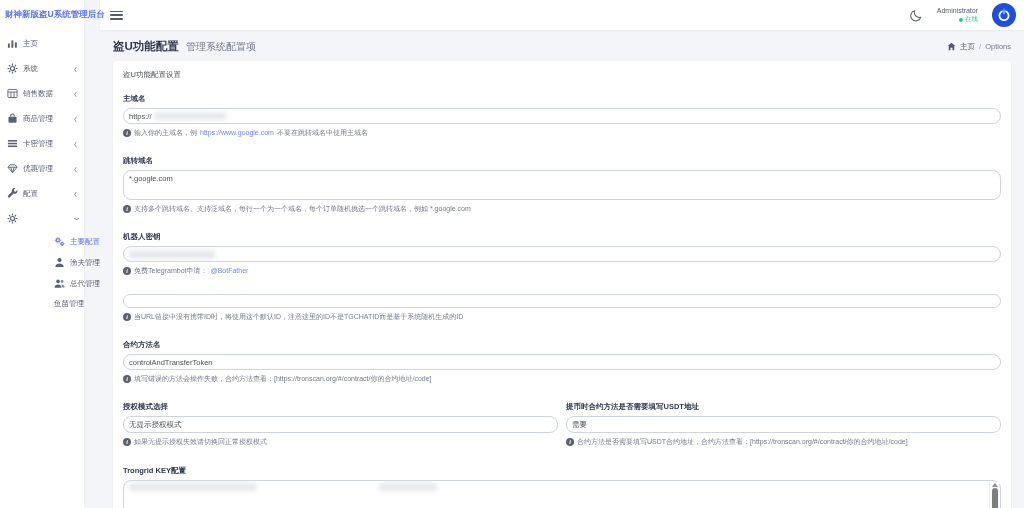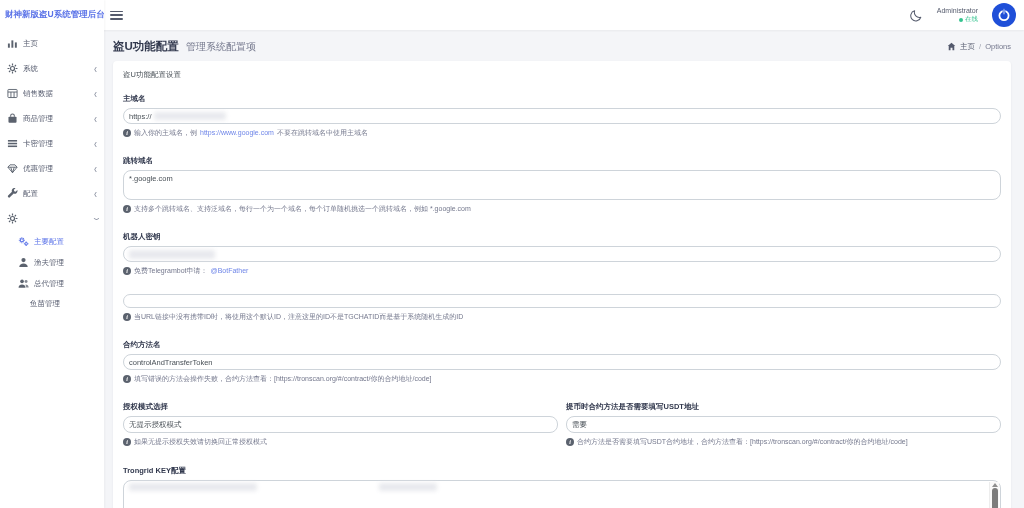--- a/index.html
+++ b/index.html
@@ -1,23 +1,23 @@
 <!DOCTYPE html>
 <html><head>
 <meta charset="utf-8">
 <style>
   * { box-sizing: border-box; margin: 0; padding: 0; }
   html,body { width:1024px; height:508px; overflow:hidden; }
   body { font-family:"Liberation Sans","DejaVu Sans",sans-serif; background:#f4f5f8; color:#495057; font-size:7.5px; }
 
   
-  .sidebar { position:fixed; left:0; top:0; width:104px; height:508px; background:#fff; z-index:5; box-shadow:1px 0 2px rgba(0,0,0,.04); }
+  .sidebar { position:fixed; left:0; top:0; width:84px; height:508px; background:#fff; z-index:5; box-shadow:1px 0 2px rgba(0,0,0,.04); }
   .brand { color:#5b73e8; font-weight:bold; font-size:8.5px; padding:9px 4px 10px 5px; white-space:nowrap; }
   .menu-item, .submenu-item { display:flex; align-items:center; gap:5px; padding:7px 7px; color:#545a6d; cursor:pointer; white-space:nowrap; }
-  .submenu-item { padding:5px 7px 5px 18px; }
+  .submenu-item { padding:5px 7px 5px 30px;margin-left:24px; }
   .submenu-item.noicon { padding-left:30px; }
   .menu-item .icon, .submenu-item .icon { width:11px; height:11px; display:inline-flex; color:#5b626e; flex:none; }
   .icon svg { width:100%; height:100%; }
   .mi-label { font-size:7.5px; }
   .chev { margin-left:auto; color:#8a90a0; font-size:9px; line-height:6px; transform:scaleY(1.4); }
   .chev.down { transform:rotate(-90deg) scaleY(1.4); }
   .active, .active .icon { color:#5b73e8; }
 
   
   .topbar { position:fixed; left:100px; right:0; top:0; height:30px; background:#fff; display:flex; align-items:center; padding:0 8px 0 10px; box-shadow:0 1px 2px rgba(0,0,0,.05); z-index:4; }

